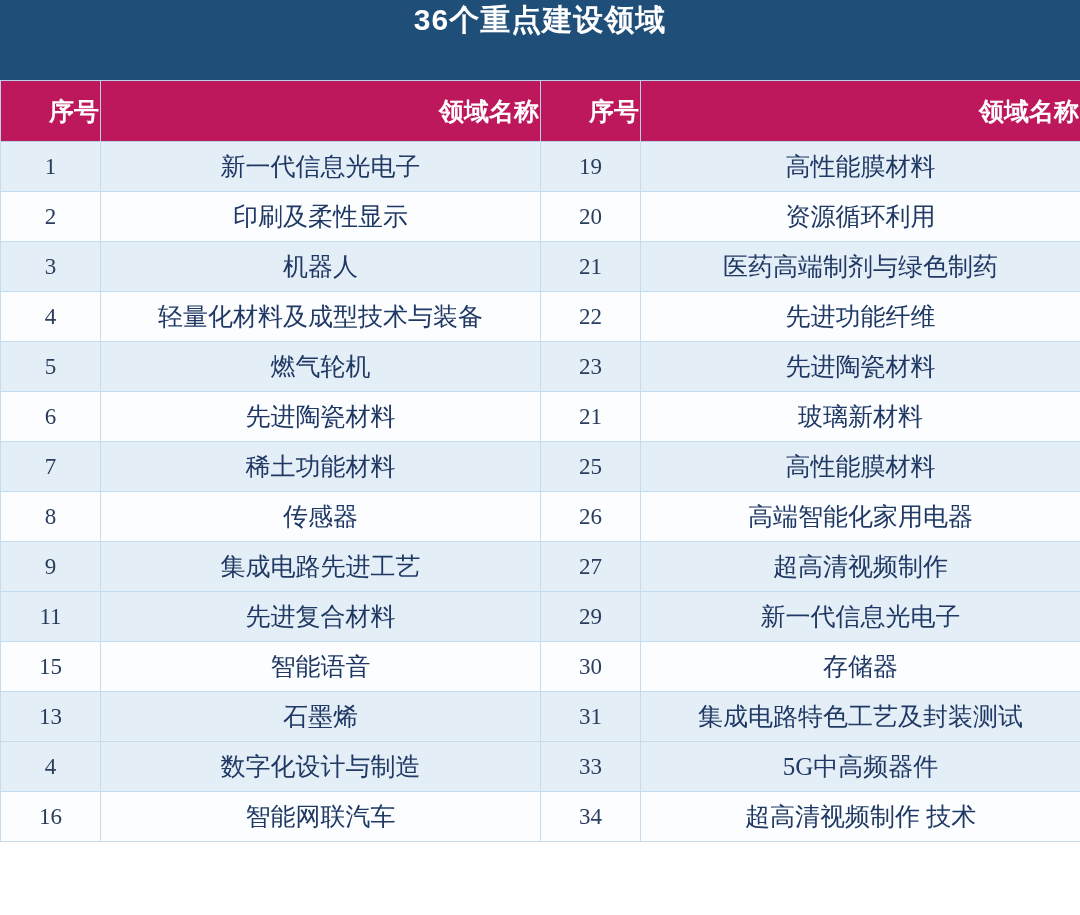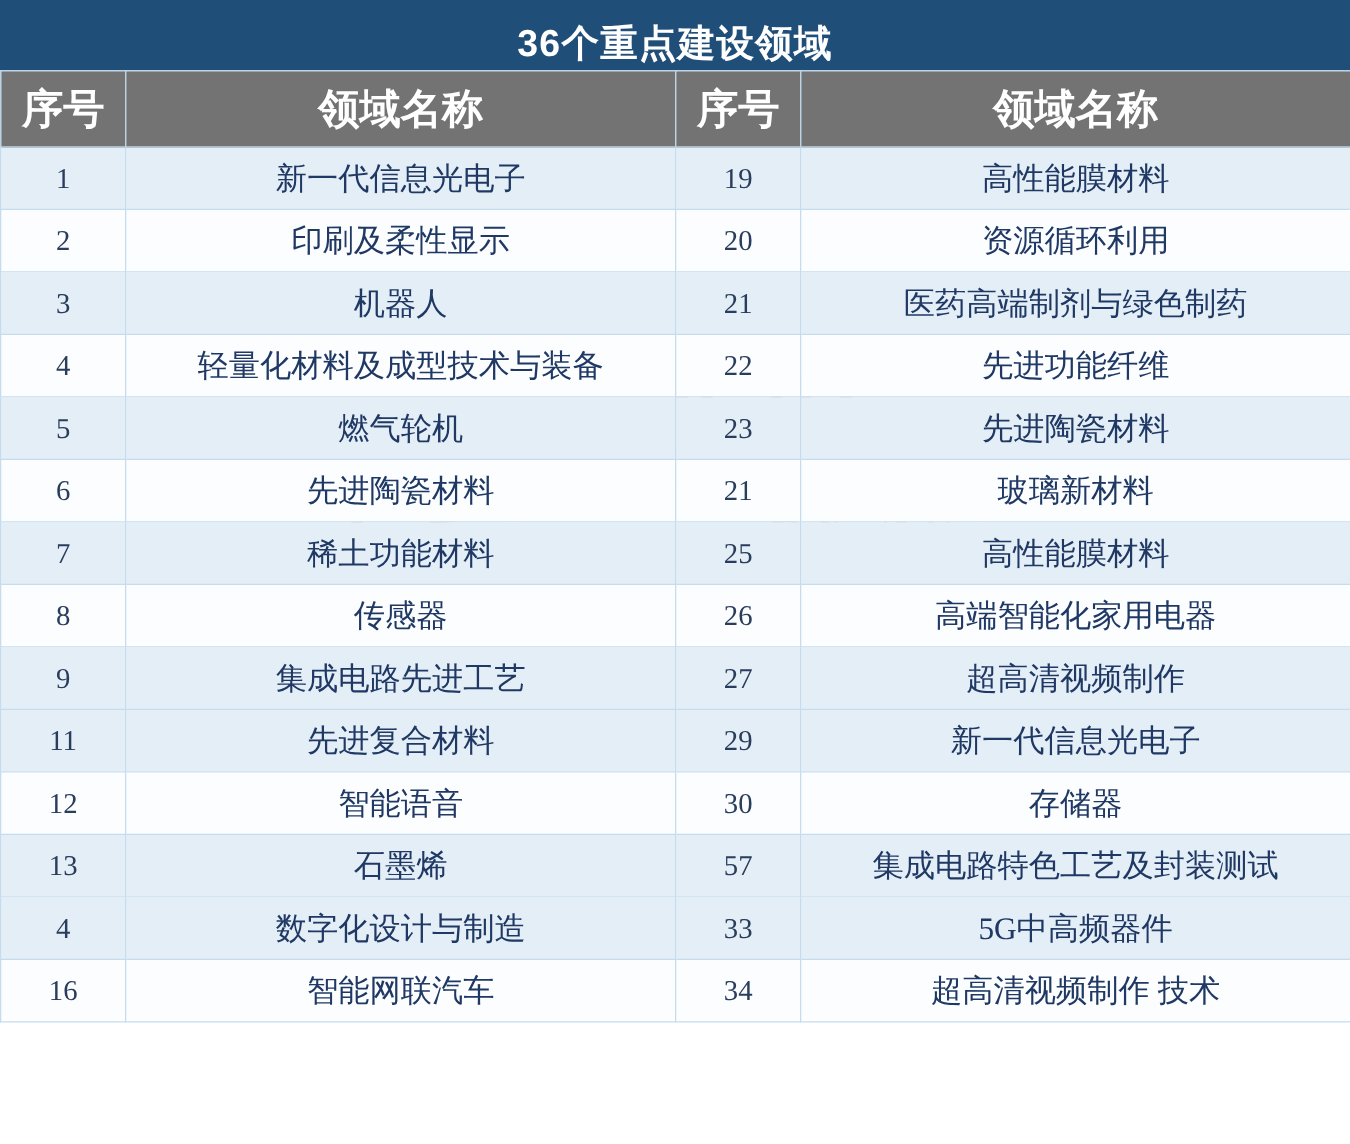--- a/index.html
+++ b/index.html
@@ -41,50 +41,50 @@
     font-size: 34px;
     letter-spacing: 10px;
     text-align: center;
     margin-top: 4px;
     color: rgba(216, 120, 120, 0.14);
   }
 
   .title-bar {
     position: relative;
     z-index: 2;
-    height: 56px;
+    height: 80px;
     background: #1f4e79;
     color: #ffffff;
     display: flex;
-    align-items: flex-end;
+    align-items: flex-start;
     justify-content: center;
     font-size: 30px;
     font-weight: bold;
     letter-spacing: 1px;
     font-family: "Liberation Sans", sans-serif;
   }
 
   table.grid {
     position: relative;
     z-index: 1;
     width: 1080px;
     border-collapse: collapse;
     table-layout: fixed;
   }
   table.grid col.c-seq { width: 100px; }
   table.grid col.c-name { width: 440px; }
 
   table.grid th {
-    background: #737373;
+    background: #be185d;
     color: #ffffff;
-    font-size: 33px;
+    font-size: 25px;
     font-weight: bold;
     height: 58px;
     border: 1px solid #b9d3ea;
-    text-align: center;
+    text-align: right;
     font-family: "Liberation Serif", serif;
   }
   table.grid td {
     height: 47px;
     border: 1px solid #c5dbee;
     text-align: center;
     font-size: 25px;
     color: #1f3864;
     font-family: "Liberation Serif", serif;
     white-space: nowrap;
@@ -181,29 +181,29 @@
           <td class="seq">27</td>
           <td>超高清视频制作</td>
         </tr>
         <tr class="odd">
           <td class="seq">11</td>
           <td>先进复合材料</td>
           <td class="seq">29</td>
           <td>新一代信息光电子</td>
         </tr>
         <tr class="even">
-          <td class="seq">12</td>
+          <td class="seq">15</td>
           <td>智能语音</td>
           <td class="seq">30</td>
           <td>存储器</td>
         </tr>
         <tr class="odd">
           <td class="seq">13</td>
           <td>石墨烯</td>
-          <td class="seq">57</td>
+          <td class="seq">31</td>
           <td>集成电路特色工艺及封装测试</td>
         </tr>
         <tr class="odd">
           <td class="seq">4</td>
           <td>数字化设计与制造</td>
           <td class="seq">33</td>
           <td>5G中高频器件</td>
         </tr>
         <tr class="even">
           <td class="seq">16</td>

